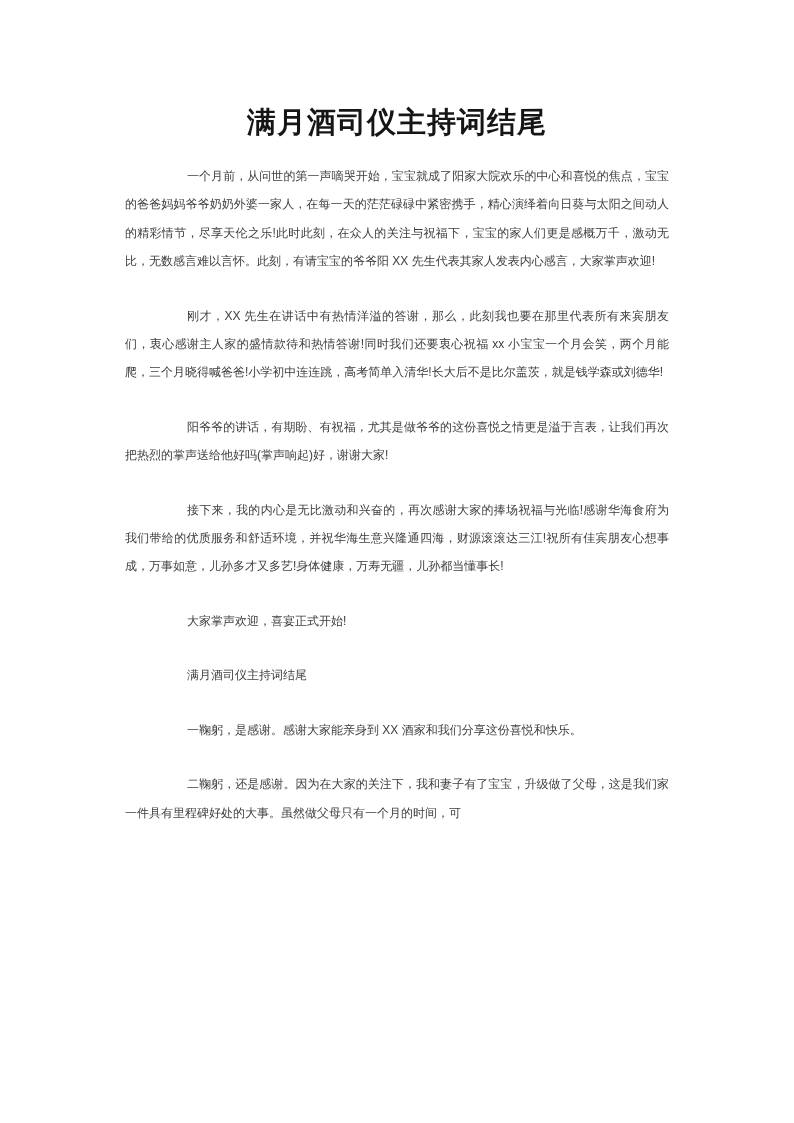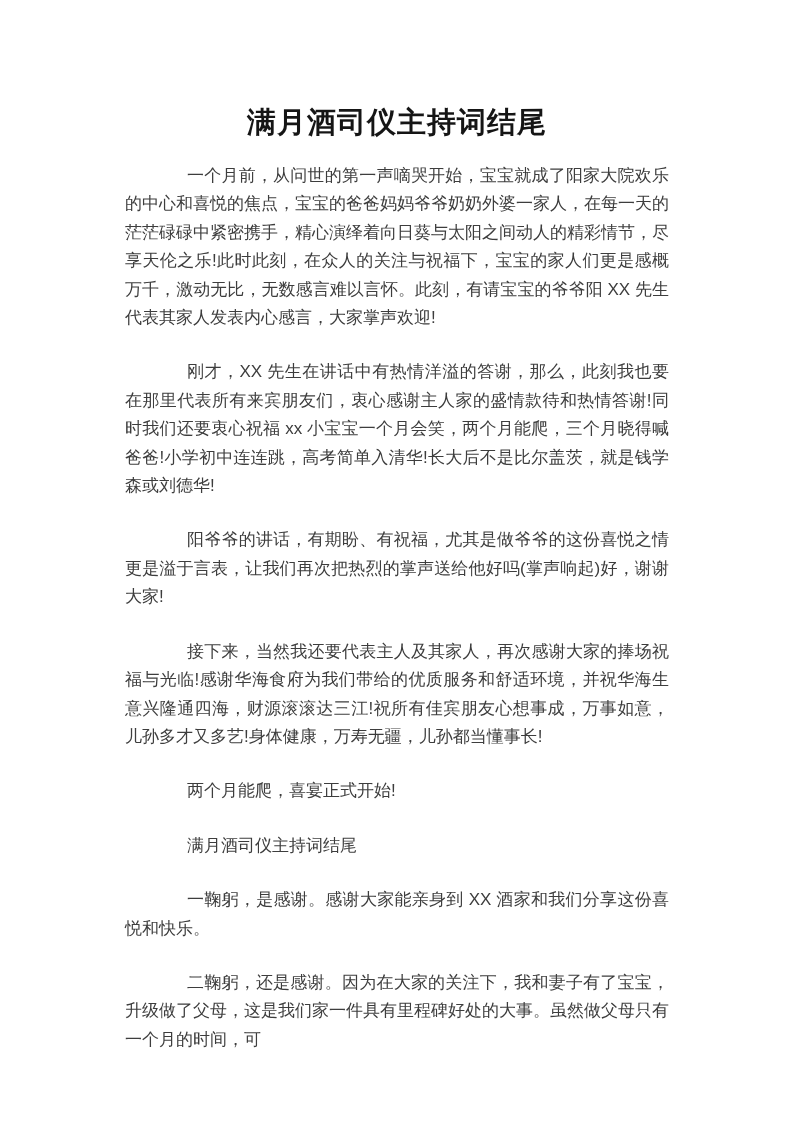--- a/index.html
+++ b/index.html
@@ -22,36 +22,36 @@
     margin: 0 0 18px 0;
     font-size: 29px;
     line-height: 44px;
     font-weight: bold;
     text-align: center;
     color: #151515;
     letter-spacing: 1px;
   }
   p.para {
     margin: 0 0 26px 0;
-    font-size: 17px;
+    font-size: 12px;
     line-height: 28.4px;
     color: #3d3d3d;
     text-indent: 62px;
     text-align: justify;
     text-justify: inter-ideograph;
     word-break: break-all;
   }
 </style>
 </head>
 <body>
 
 <div class="page">
   <h1 class="doc-title">满月酒司仪主持词结尾</h1>
 
   <p class="para">一个月前，从问世的第一声嘀哭开始，宝宝就成了阳家大院欢乐的中心和喜悦的焦点，宝宝的爸爸妈妈爷爷奶奶外婆一家人，在每一天的茫茫碌碌中紧密携手，精心演绎着向日葵与太阳之间动人的精彩情节，尽享天伦之乐!此时此刻，在众人的关注与祝福下，宝宝的家人们更是感概万千，激动无比，无数感言难以言怀。此刻，有请宝宝的爷爷阳 XX 先生代表其家人发表内心感言，大家掌声欢迎!</p>
   <p class="para">刚才，XX 先生在讲话中有热情洋溢的答谢，那么，此刻我也要在那里代表所有来宾朋友们，衷心感谢主人家的盛情款待和热情答谢!同时我们还要衷心祝福 xx 小宝宝一个月会笑，两个月能爬，三个月晓得喊爸爸!小学初中连连跳，高考简单入清华!长大后不是比尔盖茨，就是钱学森或刘德华!</p>
   <p class="para">阳爷爷的讲话，有期盼、有祝福，尤其是做爷爷的这份喜悦之情更是溢于言表，让我们再次把热烈的掌声送给他好吗(掌声响起)好，谢谢大家!</p>
-  <p class="para">接下来，当然我还要代表主人及其家人，再次感谢大家的捧场祝福与光临!感谢华海食府为我们带给的优质服务和舒适环境，并祝华海生意兴隆通四海，财源滚滚达三江!祝所有佳宾朋友心想事成，万事如意，儿孙多才又多艺!身体健康，万寿无疆，儿孙都当懂事长!</p>
-  <p class="para">两个月能爬，喜宴正式开始!</p>
+  <p class="para">接下来，我的内心是无比激动和兴奋的，再次感谢大家的捧场祝福与光临!感谢华海食府为我们带给的优质服务和舒适环境，并祝华海生意兴隆通四海，财源滚滚达三江!祝所有佳宾朋友心想事成，万事如意，儿孙多才又多艺!身体健康，万寿无疆，儿孙都当懂事长!</p>
+  <p class="para">大家掌声欢迎，喜宴正式开始!</p>
   <p class="para">满月酒司仪主持词结尾</p>
   <p class="para">一鞠躬，是感谢。感谢大家能亲身到 XX 酒家和我们分享这份喜悦和快乐。</p>
   <p class="para">二鞠躬，还是感谢。因为在大家的关注下，我和妻子有了宝宝，升级做了父母，这是我们家一件具有里程碑好处的大事。虽然做父母只有一个月的时间，可</p>
 </div>
 
 </body></html>

